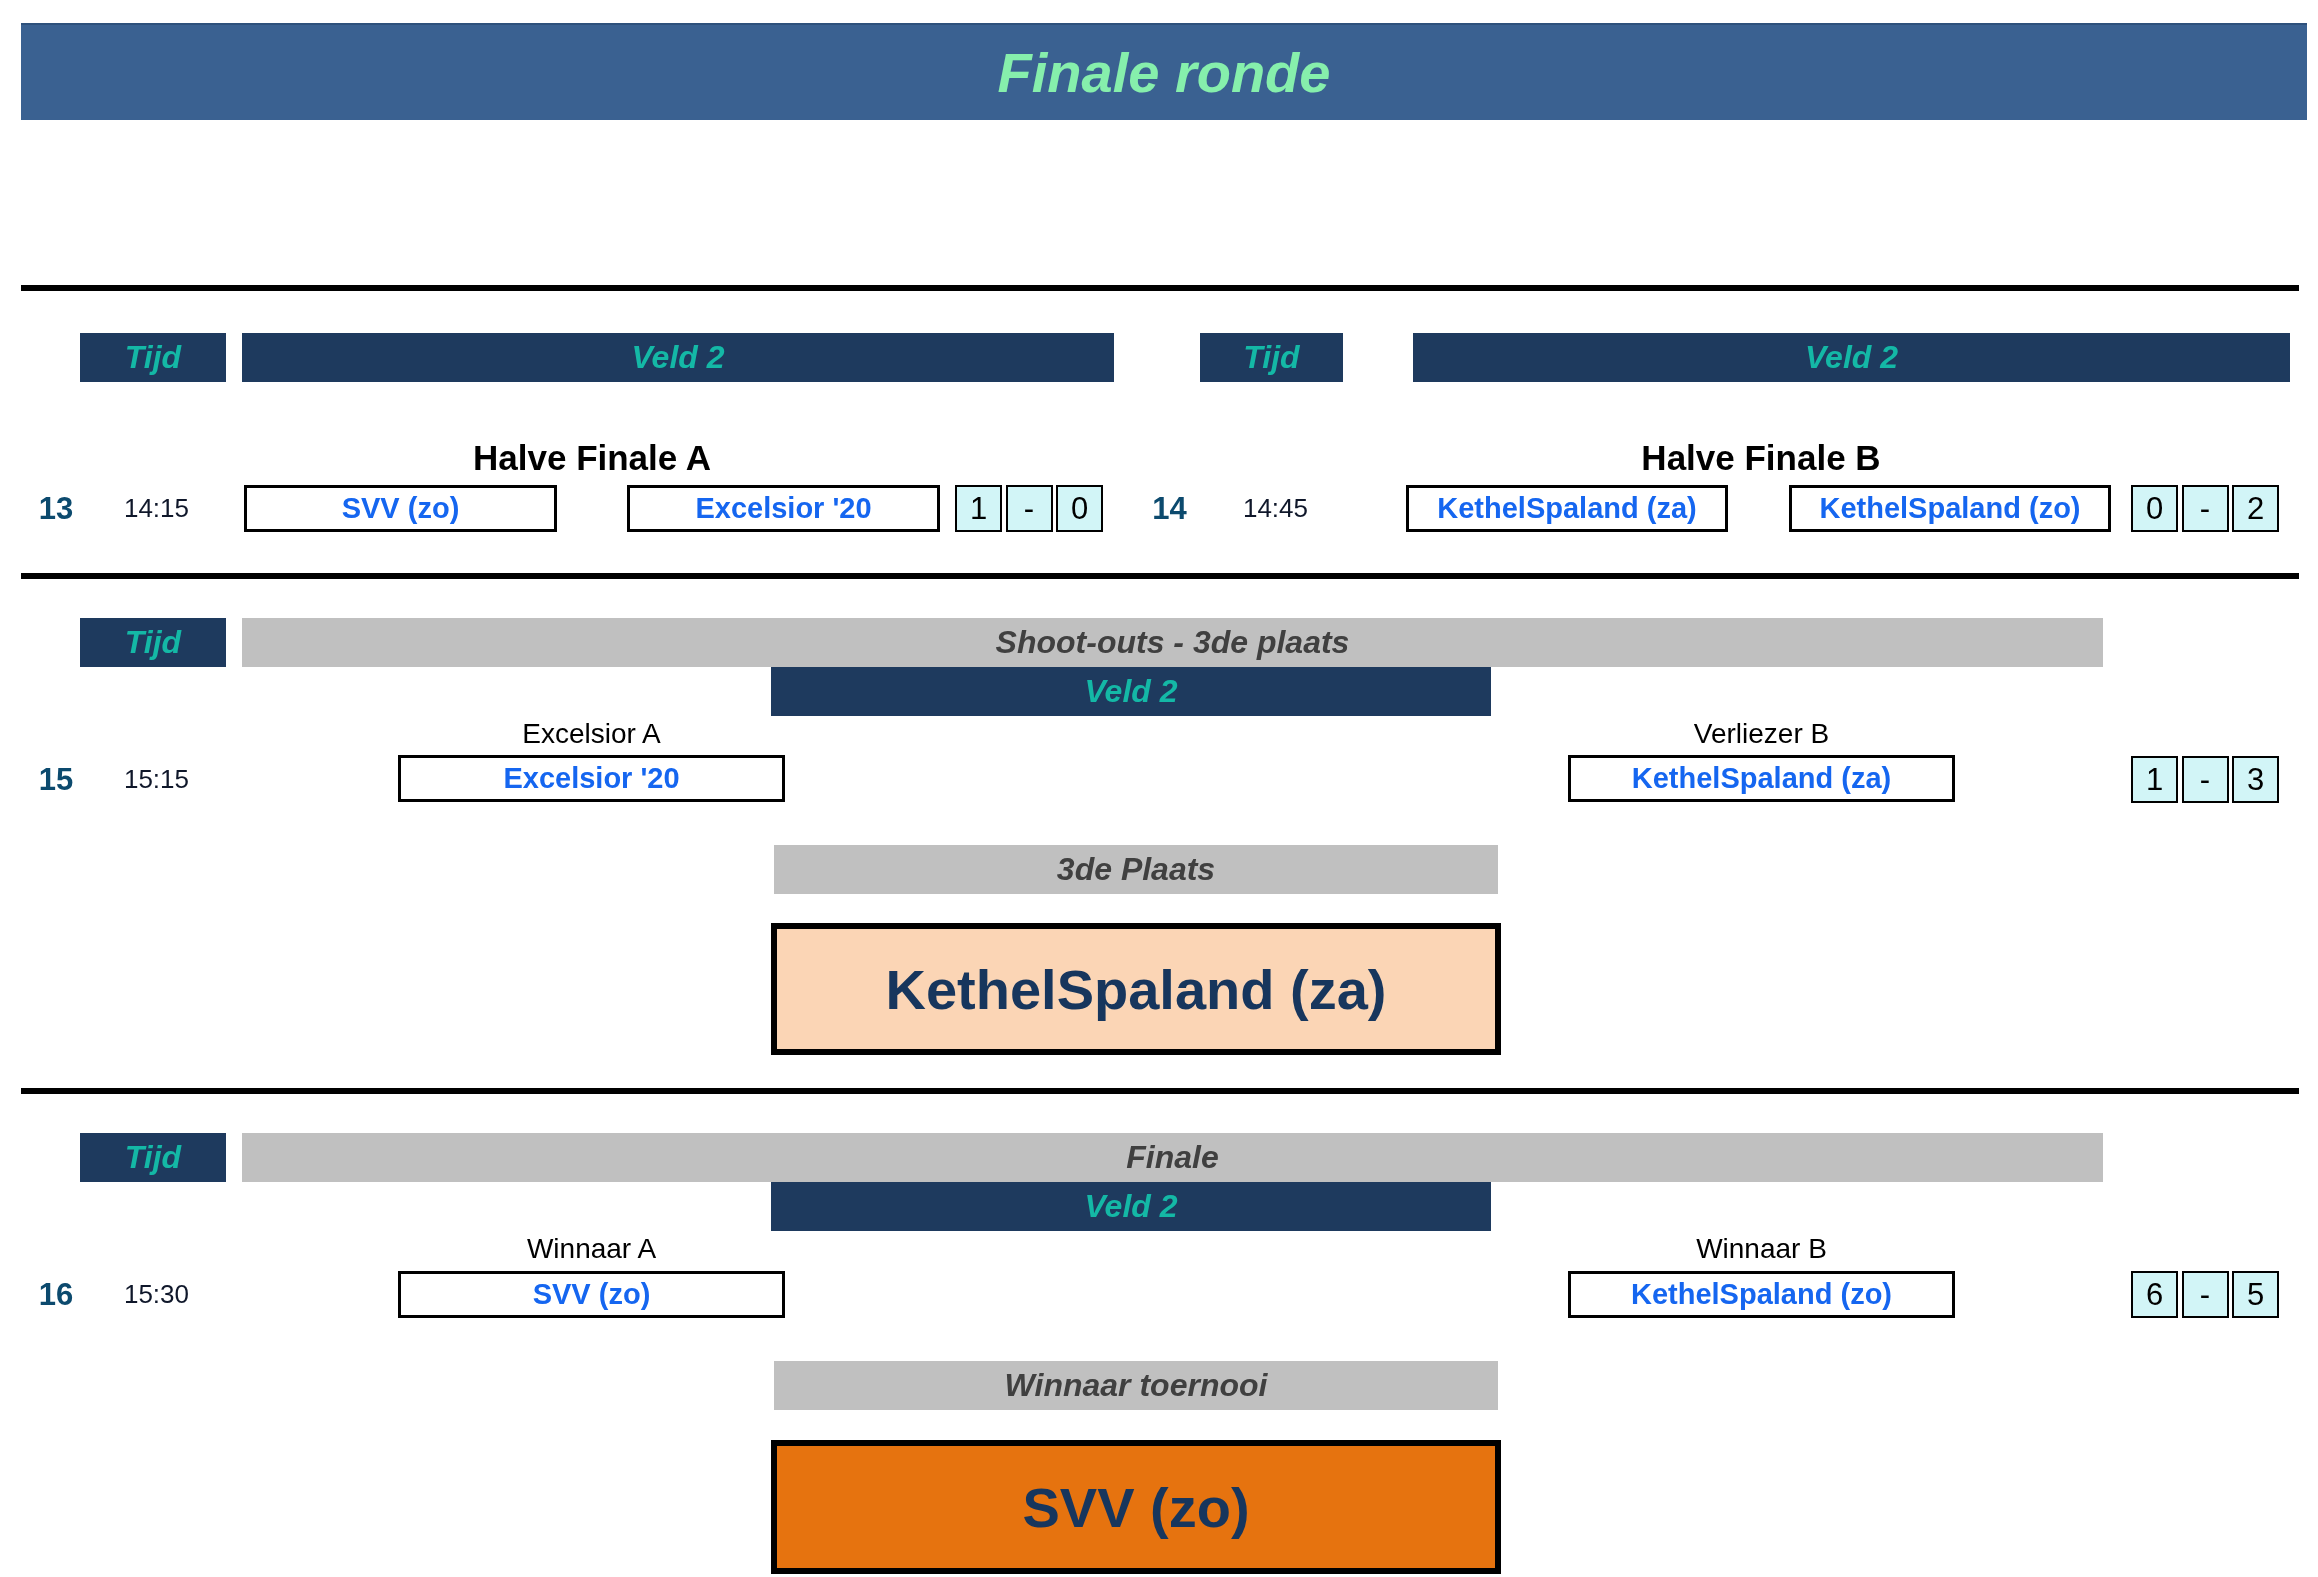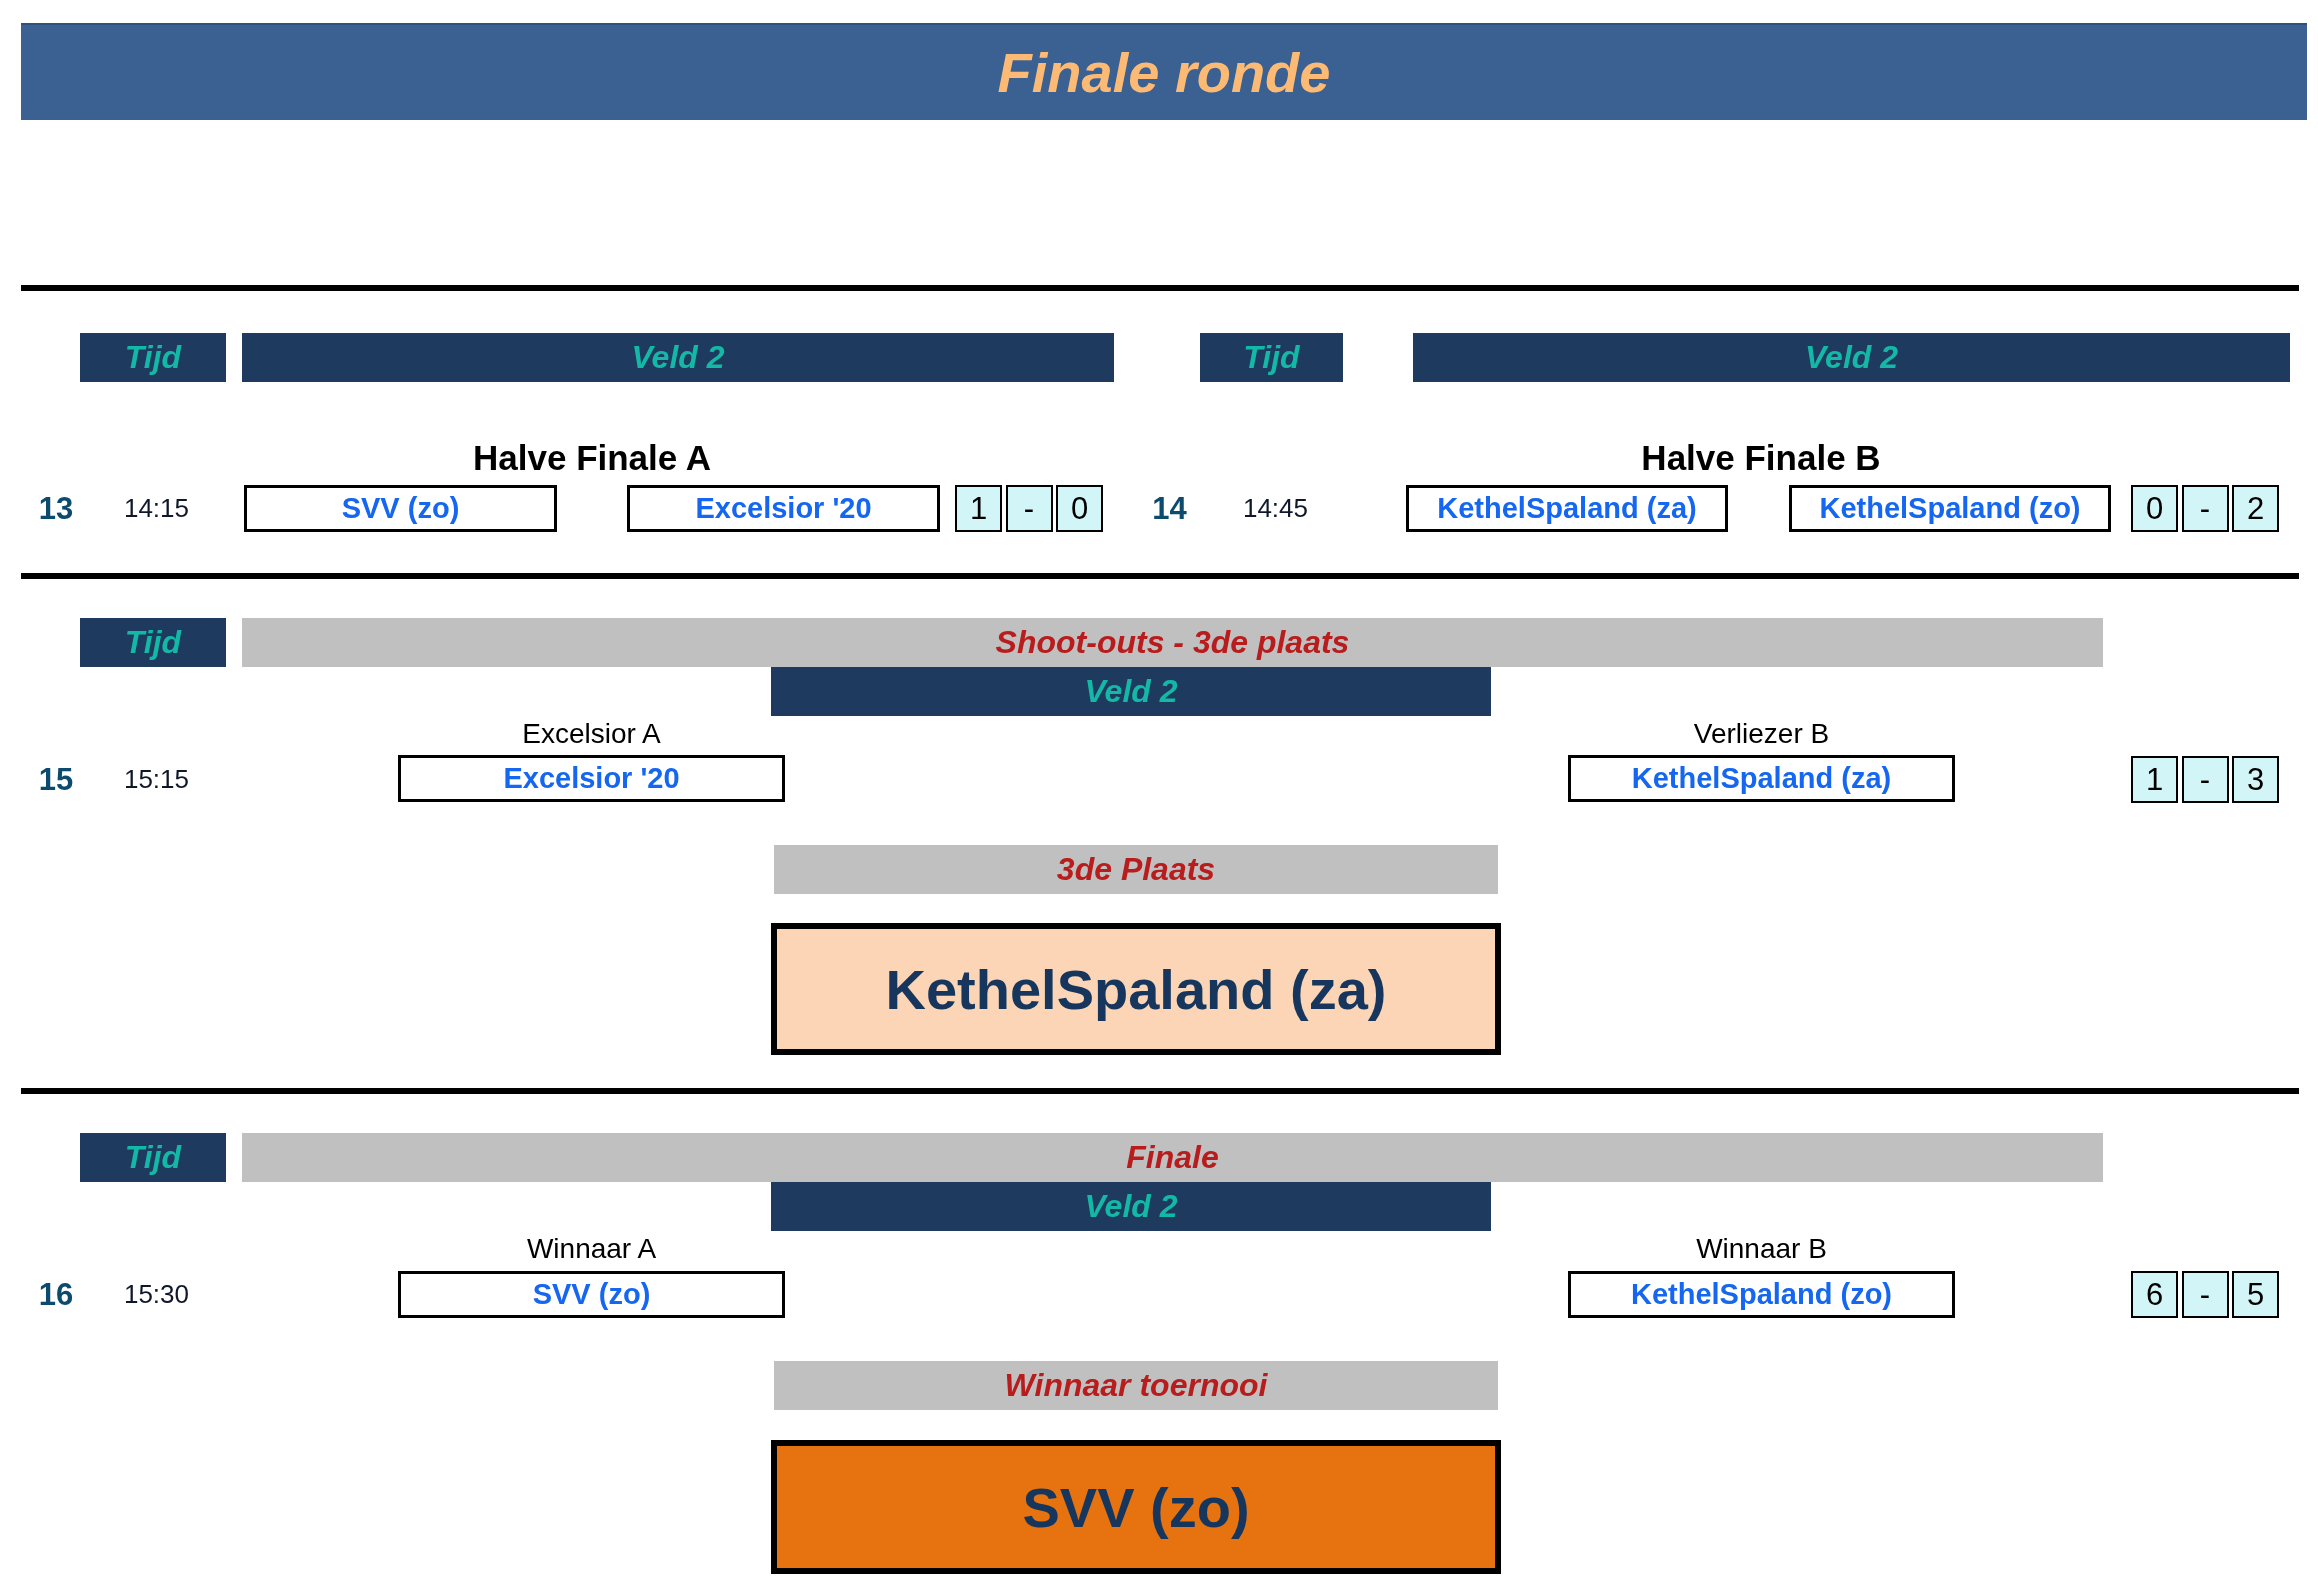--- a/index.html
+++ b/index.html
@@ -8,34 +8,34 @@
     width: 2319px; height: 1577px;
     font-family: "Liberation Sans", sans-serif;
     position: relative;
     overflow: hidden;
   }
   .abs { position: absolute; }
   .flexc { display: flex; align-items: center; justify-content: center; }
 
   .title-bar {
     background: var(--title-bar, #3A6191);
-    color: #fdba74;
+    color: #86efac;
     font-size: 56px; font-weight: bold; font-style: italic;
     border-top: 2.1px solid #2E517C;
   }
   .rule { background: #000000; }
 
   .navy-hdr {
     background: var(--header-navy, #1E3A5E);
     color: #14b8a6;
     font-size: 32px; font-weight: bold; font-style: italic;
   }
   .gray-bar {
     background: var(--bar-gray, #C0C0C0);
-    color: #b91c1c;
+    color: #404040;
     font-size: 32px; font-weight: bold; font-style: italic;
   }
   .stage-title {
     color: #000000;
     font-size: 35px; font-weight: bold;
     text-align: left;
   }
   .match-no { color: #0c4a6e; font-size: 31px; font-weight: bold; }
   .match-time { color: #0f172a; font-size: 26px; }
   .side-label { color: #000000; font-size: 28px; }

